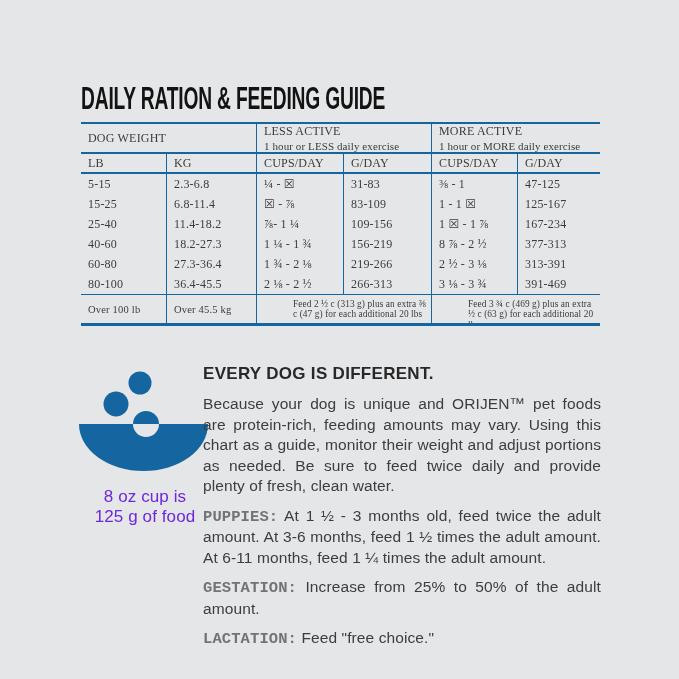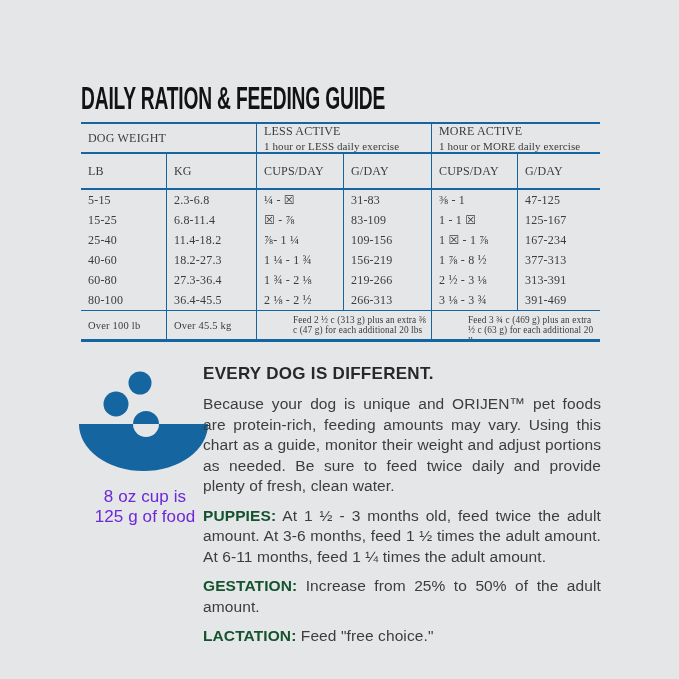--- a/index.html
+++ b/index.html
@@ -21,21 +21,21 @@
     transform:scale(0.62,1.04);transform-origin:left top;
   }
   
   .ftable{
     position:absolute;left:81px;top:122px;width:519px;
     border-top:2px solid var(--blue);border-bottom:3px solid var(--blue);
     box-sizing:border-box;font-size:12px;
   }
   .trow{display:grid;box-sizing:border-box;font-family:Liberation Serif, serif;}
   .r1{grid-template-columns:175px 175px 169px;height:30px;border-bottom:2px solid var(--blue);}
-  .r2{grid-template-columns:85px 90px 87px 88px 86px 83px;height:36px;border-bottom:2px solid var(--blue);}
+  .r2{grid-template-columns:85px 90px 87px 88px 86px 83px;height:20px;border-bottom:2px solid var(--blue);}
   .rd{grid-template-columns:85px 90px 87px 88px 86px 83px;height:20px;}
   .datawrap{border-bottom:1px solid var(--blue);}
   .rf{grid-template-columns:85px 90px 175px 169px;height:28px;}
   .cell{
     padding-left:7px;display:flex;align-items:center;
     box-sizing:border-box;letter-spacing:0.2px;color:#3b3b3b;overflow:hidden;
   }
   .bl{border-left:1px solid var(--blue);}
   .ch2{flex-direction:column;align-items:flex-start;justify-content:center;}
   .sub{font-size:11px;letter-spacing:0.1px;margin-top:1px;}
@@ -53,21 +53,21 @@
   
   .info{position:absolute;left:203px;top:364px;width:398px;}
   .info h3{
     margin:0 0 10px 0;font-size:17px;font-weight:bold;color:#282828;
     letter-spacing:0.3px;
   }
   .info p{
     margin:0 0 9px 0;font-size:15.5px;line-height:20.5px;
     text-align:justify;color:#3d3d3d;letter-spacing:0.1px;
   }
-  .lbl{font-weight:bold;color:#14532d;}
+  .lbl{font-weight:bold;color:#737373;font-family:Liberation Mono, monospace;}
 </style>
 </head>
 <body>
 
 <div id="page">
 
   <div class="title">DAILY RATION &amp; FEEDING GUIDE</div>
 
   <div class="ftable">
 
@@ -115,21 +115,21 @@
         <div class="cell bl">⅞- 1 ¼</div>
         <div class="cell bl">109-156</div>
         <div class="cell bl">1 ☒ - 1 ⅞</div>
         <div class="cell bl">167-234</div>
       </div>
       <div class="trow rd">
         <div class="cell">40-60</div>
         <div class="cell bl">18.2-27.3</div>
         <div class="cell bl">1 ¼ - 1 ¾</div>
         <div class="cell bl">156-219</div>
-        <div class="cell bl">1 ⅞ - 8 ½</div>
+        <div class="cell bl">8 ⅞ - 2 ½</div>
         <div class="cell bl">377-313</div>
       </div>
       <div class="trow rd">
         <div class="cell">60-80</div>
         <div class="cell bl">27.3-36.4</div>
         <div class="cell bl">1 ¾ - 2 ⅛</div>
         <div class="cell bl">219-266</div>
         <div class="cell bl">2 ½ - 3 ⅛</div>
         <div class="cell bl">313-391</div>
       </div>

